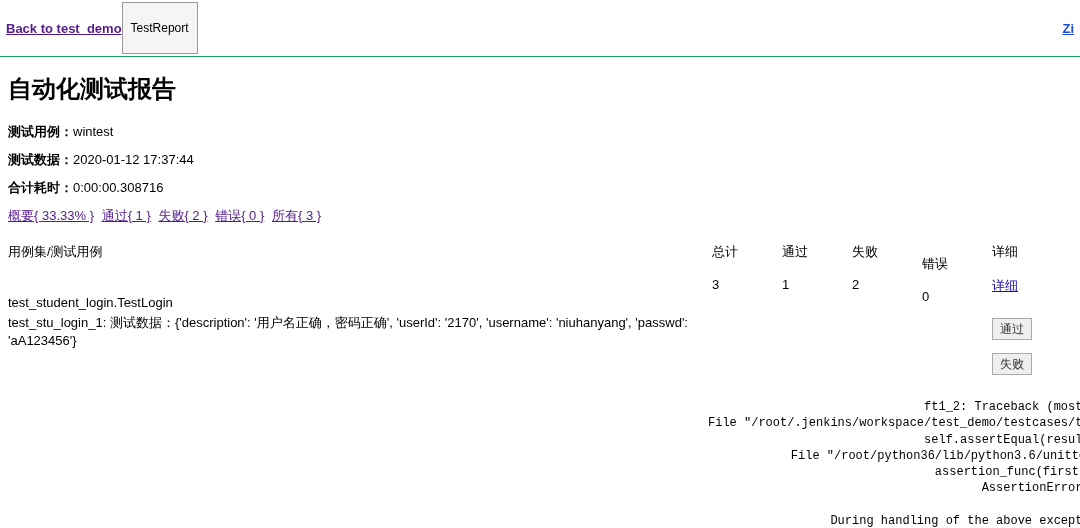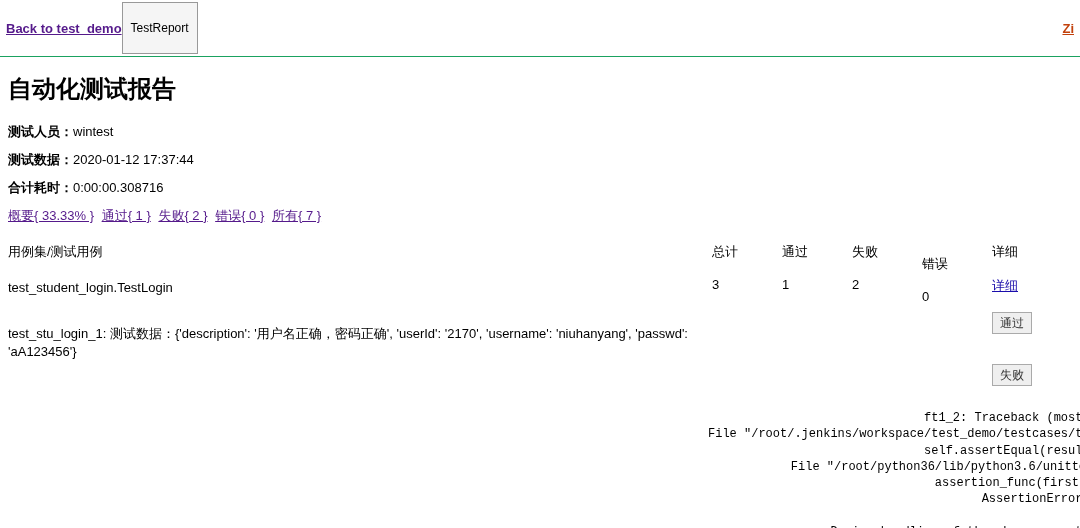--- a/index.html
+++ b/index.html
@@ -25,21 +25,21 @@
   }
   .tab-btn {
     border: 1px solid #999;
     padding: 18px 8px;
     background: #f5f5f5;
     cursor: pointer;
     font-size: 12px;
   }
   .spacer { flex: 1; }
   .z-link {
-    color: #c2410c;
+    color: #1d4ed8;
     text-decoration: underline;
     font-weight: bold;
   }
   .content { padding: 6px 8px 40px 8px; }
   h1 {
     font-size: 24px;
     font-family: SimHei, "Microsoft YaHei", sans-serif;
     margin: 10px 0 18px 0;
   }
   .kv-row { margin: 10px 0; }
@@ -83,53 +83,53 @@
   .tc-row-1 .c-detail { padding-top: 6px; }
   .traceback {
     font-family: "Courier New", NSimSun, SimSun, monospace;
     font-size: 12px;
     text-align: center;
     white-space: pre;
     margin-top: 6px;
     line-height: 1.35;
     filter: blur(.05px);
   }
-  .tc-name-block { line-height: 1.35; margin-top: 17px; }
-  .suite-name { margin-top: 3px; }
+  .tc-name-block { line-height: 1.35; }
+  .suite-name { margin-top: 18px; }
 </style>
 </head>
 <body>
 
 <div class="topbar">
   <a class="back-link">Back to test_demo</a>
   <span class="tab-btn">TestReport</span>
   <span class="spacer"></span>
   <a class="z-link">Zi</a>
 </div>
 
 <div class="content">
   <h1>自动化测试报告</h1>
 
   <div class="kv-row">
-    <span class="kv-label">测试人员：</span><span>wintest</span>
+    <span class="kv-label">测试用例：</span><span>wintest</span>
   </div>
   <div class="kv-row">
     <span class="kv-label">测试数据：</span><span>2020-01-12 17:37:44</span>
   </div>
   <div class="kv-row">
     <span class="kv-label">合计耗时：</span><span>0:00:00.308716</span>
   </div>
 
 
   <div class="filter-links">
     <a>概要{ 33.33% }</a>
     <a>通过{ 1 }</a>
     <a>失败{ 2 }</a>
     <a>错误{ 0 }</a>
-    <a>所有{ 7 }</a>
+    <a>所有{ 3 }</a>
   </div>
 
   <div class="table-wrap">
     <div class="result-table">
 
       <div class="row">
         <div class="c-name">用例集/测试用例</div>
         <div class="c-total">总计</div>
         <div class="c-pass">通过</div>
         <div class="c-fail">失败</div>

